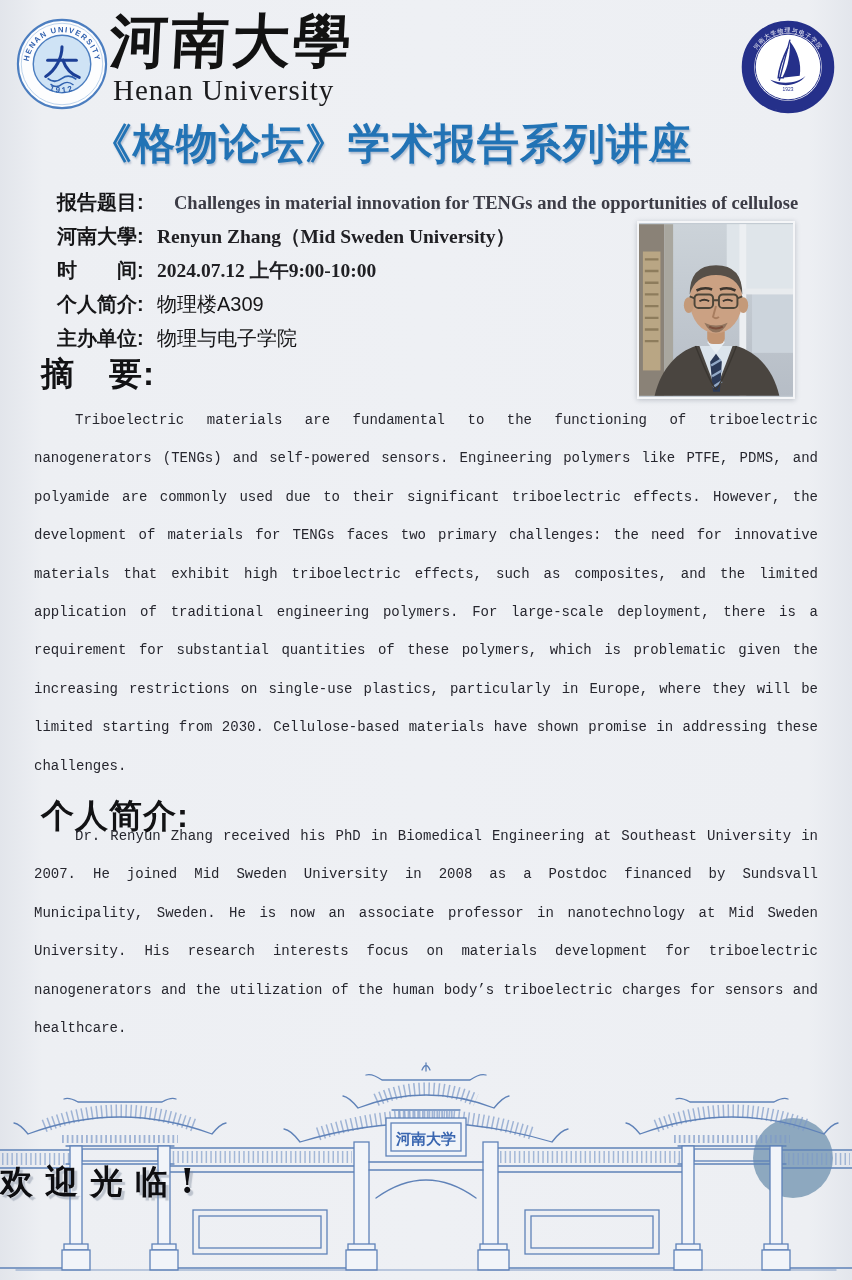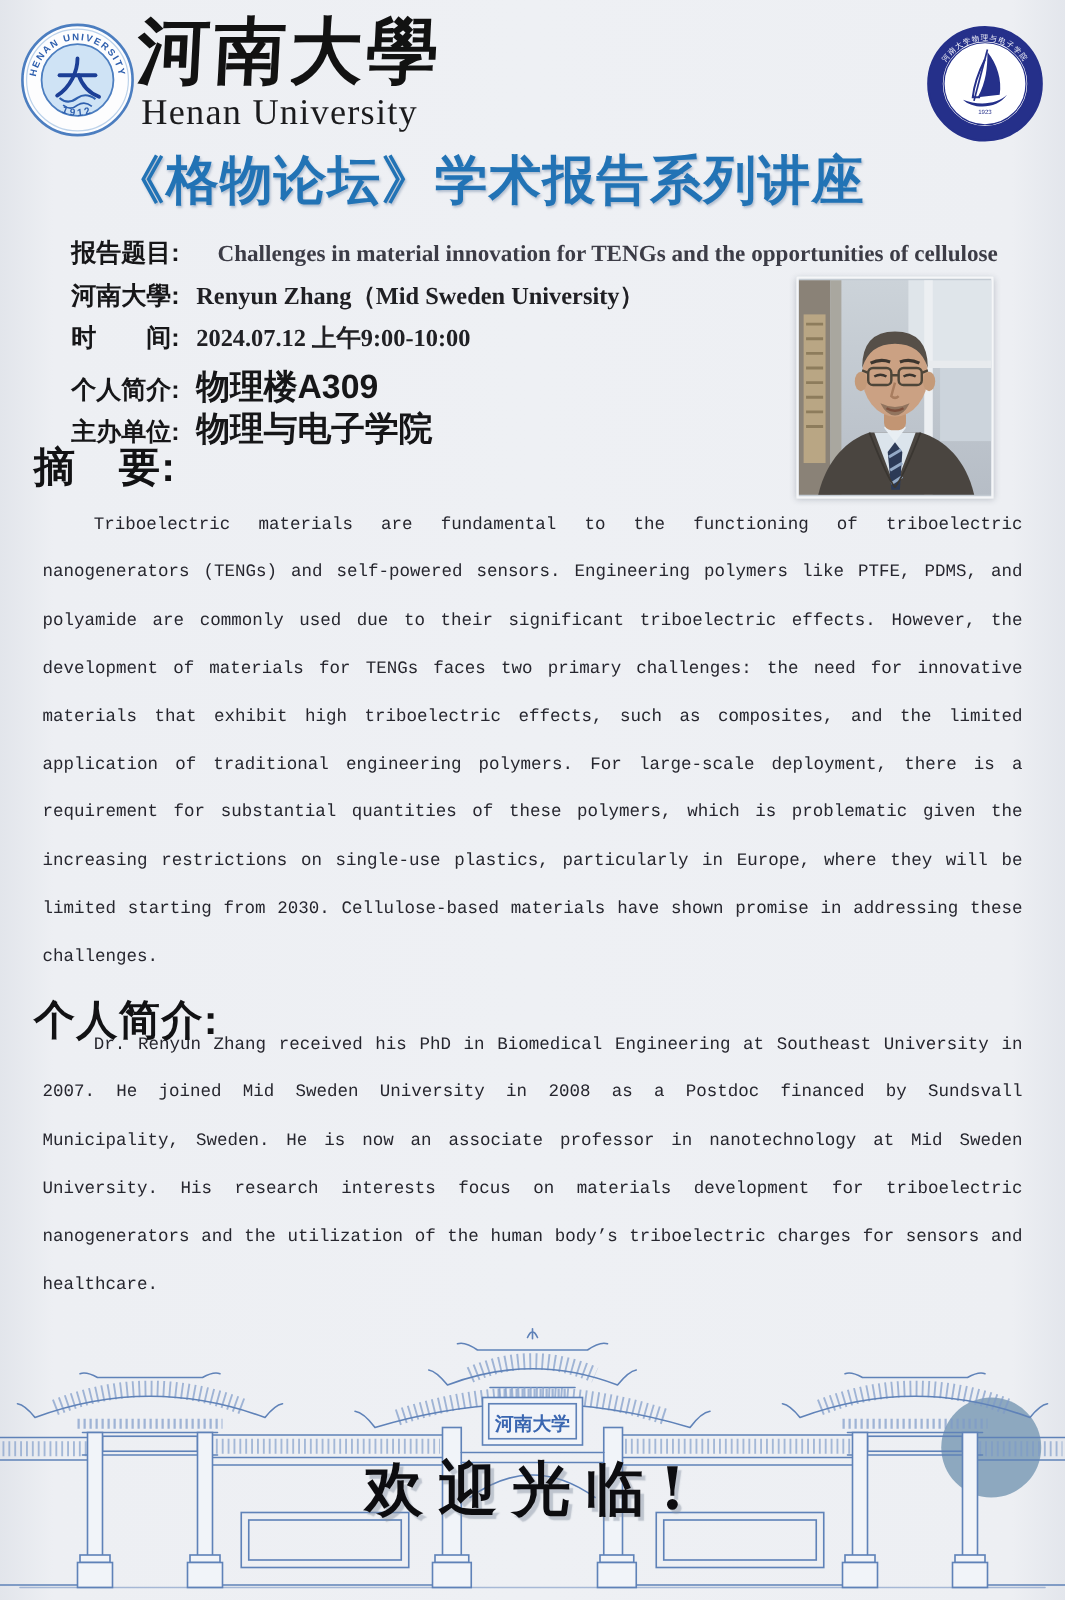--- a/index.html
+++ b/index.html
@@ -33,47 +33,47 @@
   
   .info{position:absolute;left:57px;top:189px;width:740px;display:flex;flex-direction:column;gap:13px;}
   .info-row{display:flex;align-items:baseline;height:21px;white-space:nowrap;}
   .info-label{
     display:inline-block;min-width:100px;font-weight:700;font-size:20px;color:#161618;
   }
   .val-en{
     font-family:"Liberation Serif",serif;font-weight:700;font-size:18.5px;color:#3c3c46;margin-left:17px;
   }
   .val-mix{font-weight:700;font-size:19.5px;color:#202024;font-family:"Liberation Serif",serif;}
-  .val-cn{font-weight:700;font-size:27px;color:#161618;}
+  .val-cn{font-weight:400;font-size:20px;color:#161618;}
   
   .photo{
     position:absolute;left:637px;top:221px;width:158px;height:178px;
     border:2px solid #f5f6f8;box-shadow:0 1px 5px rgba(40,50,70,.25);
     box-sizing:border-box;background:#c3cbd3;
   }
   .photo svg{display:block;width:100%;height:100%;}
   
   .sec-heading{
-    position:absolute;left:27px;
+    position:absolute;left:41px;
     font-size:33px;font-weight:800;color:#121214;letter-spacing:1px;white-space:nowrap;
   }
   .sec-heading.abstract{top:352px;}
   .sec-heading.bio{top:794px;}
   .para{
     position:absolute;left:34px;width:784px;
     font-family:Liberation Mono, monospace;font-size:14px;line-height:38.4px;
     color:#26262e;text-align:justify;text-indent:41px;
   }
   .para.abstract{top:401px;}
   .para.bio{top:817px;}
   
   .gate{position:absolute;left:0;top:1058px;width:694px;height:222px;text-align:center;}
   .welcome{
-    position:absolute;left:0;top:1160px;width:852px;text-align:center;
-    font-family:"DejaVu Serif",serif;font-weight:900;font-size:47px;letter-spacing:12px;
+    position:absolute;left:0;top:1160px;width:852px;text-align:left;
+    font-family:"DejaVu Serif",serif;font-weight:900;font-size:33px;letter-spacing:12px;
     color:#0d0d10;text-shadow:3px 3px 1px rgba(130,142,160,.45);white-space:nowrap;
   }
   
   .ln{fill:none;stroke:#5f82b8;stroke-width:1.3;stroke-linecap:round;}
   .fl{fill:#f1f4f9;stroke:#5f82b8;stroke-width:1.3;}
   .tiles{fill:none;stroke:#7d9ac8;stroke-width:13;stroke-dasharray:1.5 3.4;opacity:.7;}
   .tiles2{fill:none;stroke:#7d9ac8;stroke-width:8;stroke-dasharray:1.8 3;opacity:.7;}
   .hatch{fill:none;stroke:#7d9ac8;stroke-width:12;stroke-dasharray:1.5 3.2;opacity:.65;}
 </style>
 </head>

